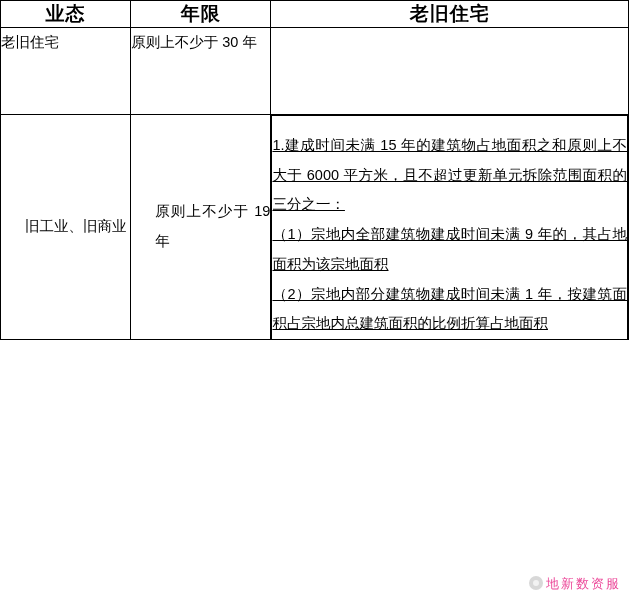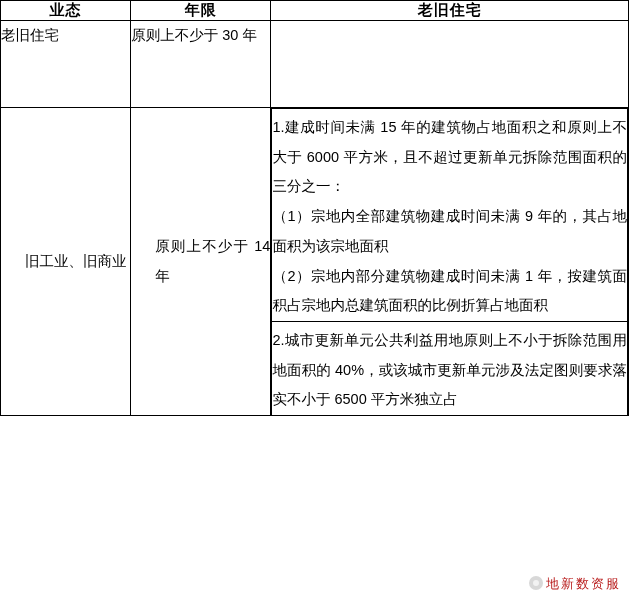--- a/index.html
+++ b/index.html
@@ -25,38 +25,39 @@
     vertical-align: top;
     padding: 0;
   }
   .col-a { width: 130px; }
   .col-b { width: 140px; }
   .col-c { width: 357px; }
 
   .head-cell {
     text-align: center;
     font-weight: bold;
-    font-size: 15px;
+    font-size: 19px;
     padding: 10px 4px 10px 4px;
     letter-spacing: 1px;
     vertical-align: middle;
   }
   .cell-text {
     font-size: 14.5px;
     line-height: 2.05;
     padding: 12px 10px 12px 10px;
     text-align: justify;
     word-break: break-all;
   }
   .cell-text.center-v {
     vertical-align: middle;
     padding-left: 24px;
   }
   .para {
-    margin: 4px 0 0 0;
+    margin: 15px 0 0 0;
+    text-decoration: underline;
   }
   .para + .para {
     margin-top: 0;
   }
   .indent {
     text-indent: 0;
   }
   td.spacer-cell {
     padding: 0;
   }
@@ -72,21 +73,21 @@
     padding: 0;
   }
   .sub-table tr:last-child td {
     border-bottom: 0;
   }
   .watermark {
     position: absolute;
     right: 8px;
     bottom: 6px;
     font-size: 13px;
-    color: #b91c1c;
+    color: #ec4899;
     letter-spacing: 2px;
     font-family: Liberation Mono, monospace;
     user-select: none;
     pointer-events: none;
   }
   .wm-logo {
     display: inline-block;
     width: 14px;
     height: 14px;
     border-radius: 50%;
@@ -123,34 +124,29 @@
     </tr>
 
     <tr class="row-old-house">
       <td class="cell-text">老旧住宅</td>
       <td class="cell-text">原则上不少于 30 年</td>
       <td class="cell-text"></td>
     </tr>
 
     <tr>
       <td class="cell-text center-v">旧工业、旧商业</td>
-      <td class="cell-text center-v">原则上不少于 14 年</td>
+      <td class="cell-text center-v">原则上不少于 19 年</td>
       <td class="spacer-cell">
         <table class="sub-table">
           <tbody>
             <tr>
               <td class="cell-text">
                 <p class="para">1.建成时间未满 15 年的建筑物占地面积之和原则上不大于 6000 平方米，且不超过更新单元拆除范围面积的三分之一：</p>
                 <p class="para indent">（1）宗地内全部建筑物建成时间未满 9 年的，其占地面积为该宗地面积</p>
                 <p class="para indent">（2）宗地内部分建筑物建成时间未满 1 年，按建筑面积占宗地内总建筑面积的比例折算占地面积</p>
-              </td>
-            </tr>
-            <tr>
-              <td class="cell-text">
-                <p class="para">2.城市更新单元公共利益用地原则上不小于拆除范围用地面积的 40%，或该城市更新单元涉及法定图则要求落实不小于 6500 平方米独立占</p>
               </td>
             </tr>
           </tbody>
         </table>
       </td>
     </tr>
   </tbody>
 </table>
 
 <div class="watermark">

